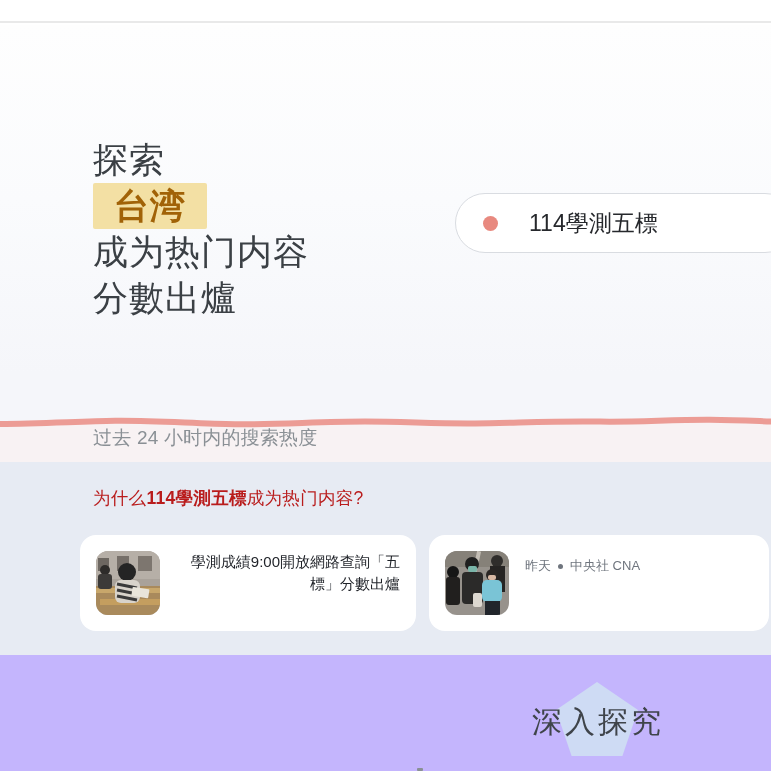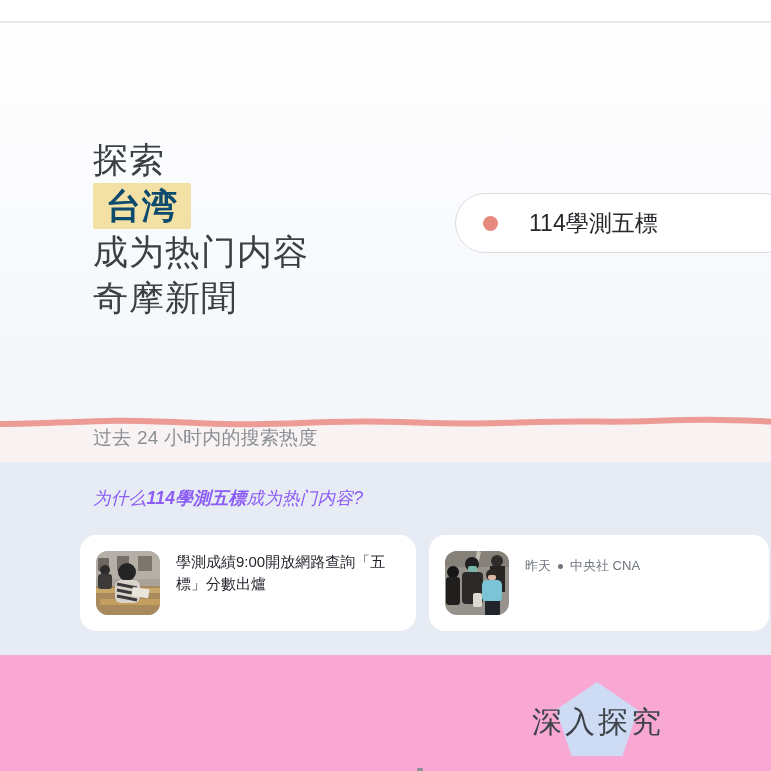--- a/index.html
+++ b/index.html
@@ -23,22 +23,22 @@
     position: absolute; left: 0; top: 25px; width: 771px; height: 437px;
     background: linear-gradient(180deg, #fefefe 0%, #fafbfd 40%, #f5f6fa 80%, #f5f6fa 100%);
   }
   .hero-title {
     position: absolute; left: 93px; top: 112px;
     font-size: 35px; line-height: 46px; font-weight: 500;
     color: #3b4045; letter-spacing: 1px;
   }
   .t-line { display: block; white-space: nowrap; }
   .hl {
-    display: inline-block; background: #f3e0a4; color: #0c4a6e;
-    font-weight: 700; padding: 0 13px; border-radius: 2px; text-align: center;
+    display: inline-block; background: #f3e0a4; color: #a16207;
+    font-weight: 700; padding: 0 21px; border-radius: 2px; text-align: center;
   }
   .trend-pill {
     position: absolute; left: 455px; top: 168px; width: 340px; height: 60px;
     background: #ffffff; border: 1.5px solid #d9dce1; border-radius: 30px;
     display: flex; align-items: center; cursor: pointer;
   }
   .trend-pill .dot {
     width: 15px; height: 15px; border-radius: 50%; background: #e8897f;
     margin-left: 27px; flex-shrink: 0;
   }
@@ -53,42 +53,42 @@
     font-size: 19px; color: #8a9095; letter-spacing: 0.2px;
   }
 
   
   .why {
     position: absolute; left: 0; top: 462px; width: 771px; height: 193px;
     background: #e7ebf3;
   }
   .why h2 {
     position: absolute; left: 93px; top: 24px;
-    font-size: 17.5px; font-weight: 400; color: #8b5cf6; letter-spacing: 0.3px; font-style: italic;
+    font-size: 17.5px; font-weight: 400; color: #b91c1c; letter-spacing: 0.3px;
   }
   .why h2 b { font-weight: 700; }
   .cards { position: absolute; left: 80px; top: 73px; display: flex; gap: 13px; }
   .card {
     width: 336px; min-height: 96px; background: #ffffff; border-radius: 16px;
-    padding: 16px; display: flex; align-items: flex-start; cursor: pointer;
+    padding: 16px; display: flex; align-items: flex-start; cursor: pointer; text-align: right;
   }
   .card + .card { width: 340px; }
   .thumb { width: 64px; height: 64px; flex-shrink: 0; display: block; }
   .card-body { margin-left: 16px; min-width: 0; }
   .card-title { font-size: 15px; line-height: 22px; color: #1f2228; }
   .card-meta {
     margin-top: 6px; font-size: 13px; color: #6f757e;
     display: flex; align-items: center; gap: 7px; white-space: nowrap;
   }
   .meta-dot { width: 5px; height: 5px; border-radius: 50%; background: #6f757e; display: inline-block; }
 
   
   .footer {
     position: absolute; left: 0; top: 655px; width: 771px; height: 116px;
-    background: #f9a8d4;
+    background: #c4b5fd;
   }
   .pentagon {
     position: absolute; left: 556px; top: 27px; width: 82px; height: 74px;
     background: #cedbf4;
     clip-path: polygon(50% 0%, 100% 38%, 81% 100%, 19% 100%, 0% 38%);
   }
   .explore-label {
     position: absolute; left: 518px; top: 47px; width: 160px;
     text-align: center; font-size: 30px; font-weight: 500;
     color: #3f444a; letter-spacing: 3px; cursor: pointer;
@@ -103,21 +103,21 @@
 
 <div class="stage">
 
   <div class="topbar"></div>
 
   <section class="hero">
     <h1 class="hero-title">
       <span class="t-line">探索</span>
       <span class="t-line"><mark class="hl">台湾</mark></span>
       <span class="t-line">成为热门内容</span>
-      <span class="t-line">奇摩新聞</span>
+      <span class="t-line">分數出爐</span>
     </h1>
 
     <div class="trend-pill">
       <span class="dot"></span>
       <span class="query">114學測五標</span>
     </div>
 
     <svg class="wave" viewBox="0 0 771 68" preserveAspectRatio="none" aria-hidden="true">
       <path class="wave-fill" d="M0,30 C40,29.5 80,27.5 115,26.8 C150,26.2 195,29.5 235,30.2 C275,30.8 320,27.6 365,27.6 C405,27.6 435,29.8 475,29.4 C515,29 555,26.8 600,27.6 C640,28.2 670,25.6 710,25.8 C740,26 760,27.2 775,27.6 L775,68 L0,68 Z"></path>
       <path class="wave-stroke" d="M0,30 C40,29.5 80,27.5 115,26.8 C150,26.2 195,29.5 235,30.2 C275,30.8 320,27.6 365,27.6 C405,27.6 435,29.8 475,29.4 C515,29 555,26.8 600,27.6 C640,28.2 670,25.6 710,25.8 C740,26 760,27.2 775,27.6"></path>

